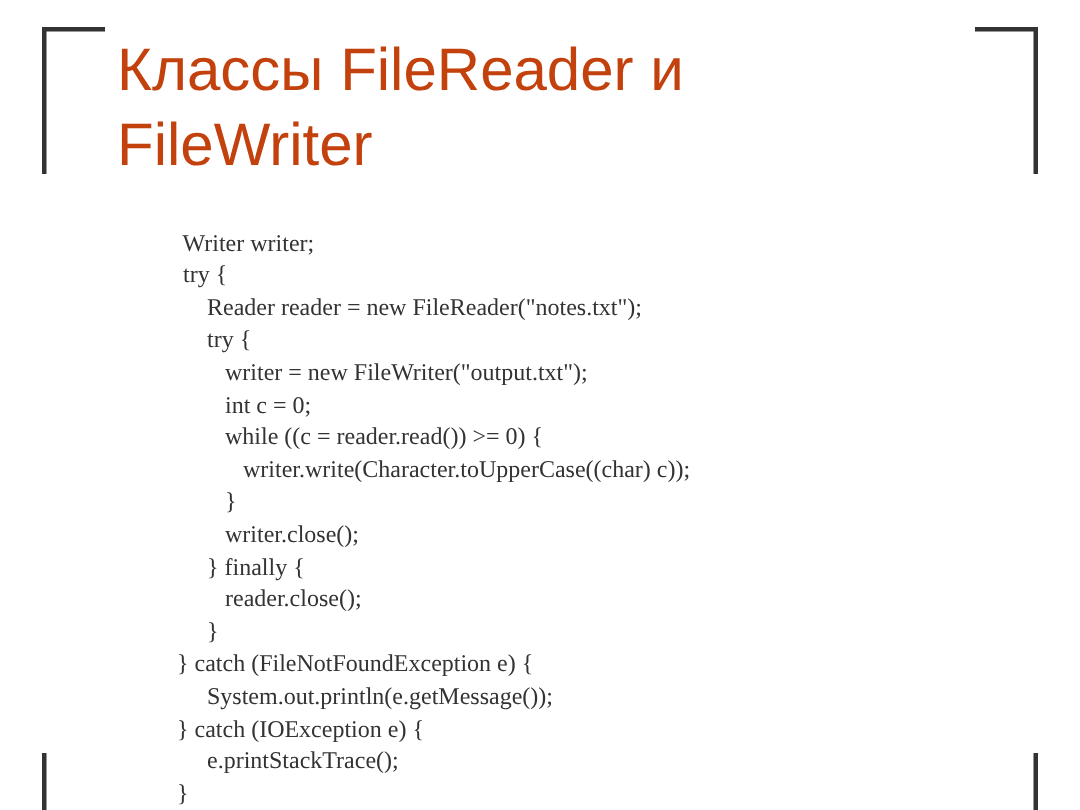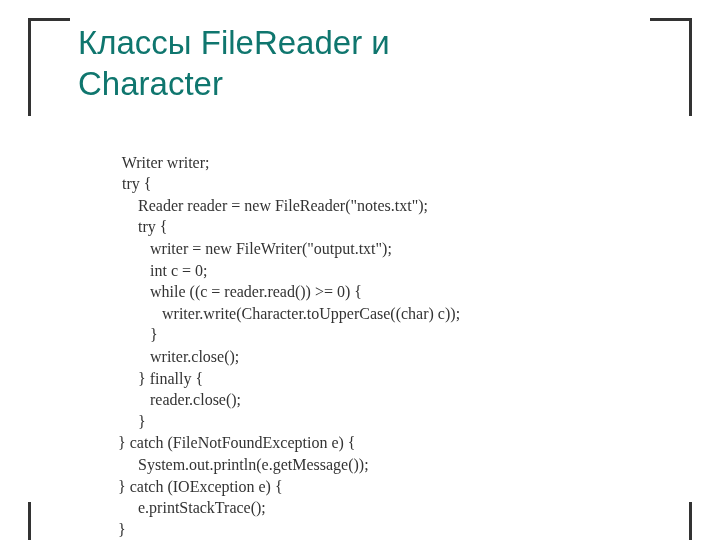--- a/index.html
+++ b/index.html
@@ -32,22 +32,22 @@
   }
   .bracket-br {
     bottom: -60px; right: 28px;
     width: 42px; height: 98px;
     border-left: none; border-top: none;
   }
   .title {
     position: absolute;
     top: 22px;
     left: 78px;
-    font-size: 33px;
-    color: #0f766e;
+    font-size: 40px;
+    color: #c2410c;
     line-height: 1.25;
   }
   .code {
     position: absolute;
     top: 130px;
     left: 118px;
     font-size: 16px;
     color: #333333;
     line-height: 1.35;
     white-space: pre;
@@ -57,21 +57,21 @@
 </head>
 <body>
 
 <div class="bracket bracket-tl"></div>
 <div class="bracket bracket-tr"></div>
 <div class="bracket bracket-bl"></div>
 <div class="bracket bracket-br"></div>
 
 <div class="title">
   <span>Классы FileReader и</span><br>
-  <span>Character</span>
+  <span>FileWriter</span>
 </div>
 
 <div class="code">
 <span> Writer writer;</span>
 <span> try {</span>
 <span>     Reader reader = new FileReader("notes.txt");</span>
 <span>     try {</span>
 <span>        writer = new FileWriter("output.txt");</span>
 <span>        int c = 0;</span>
 <span>        while ((c = reader.read()) &gt;= 0) {</span>

